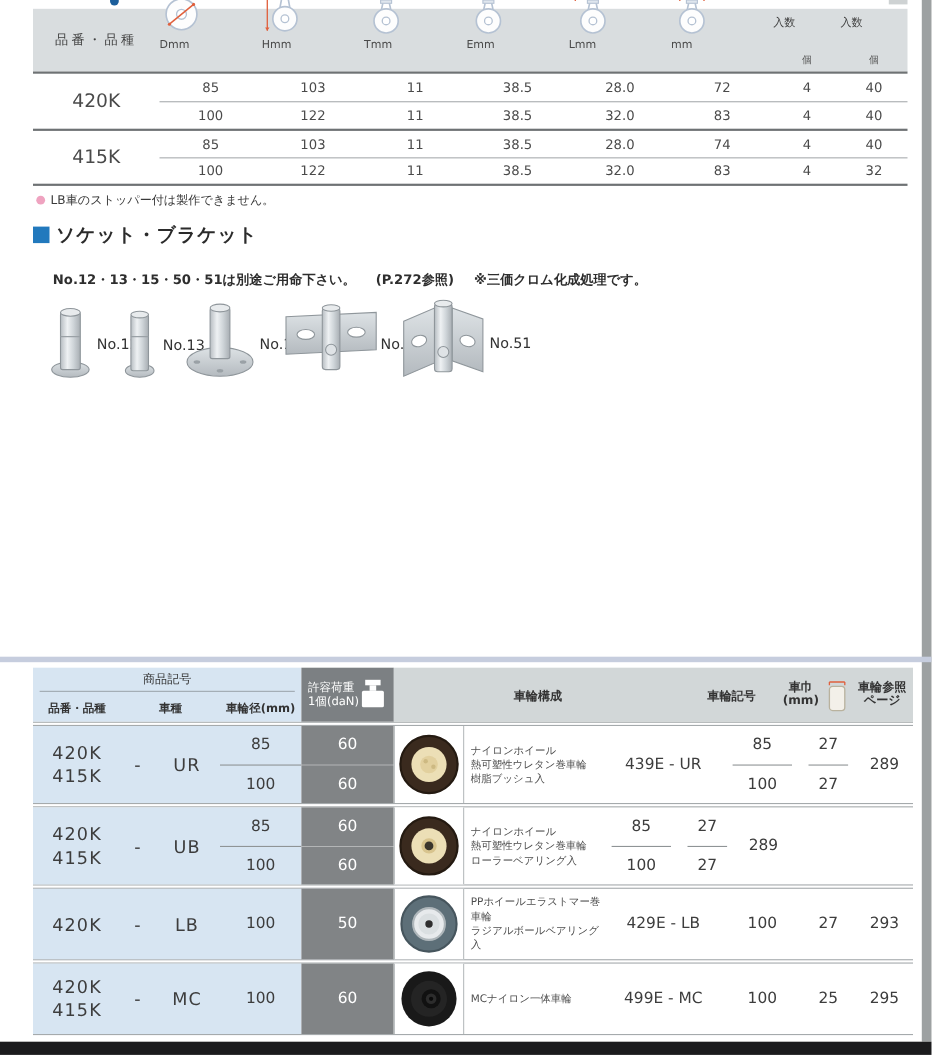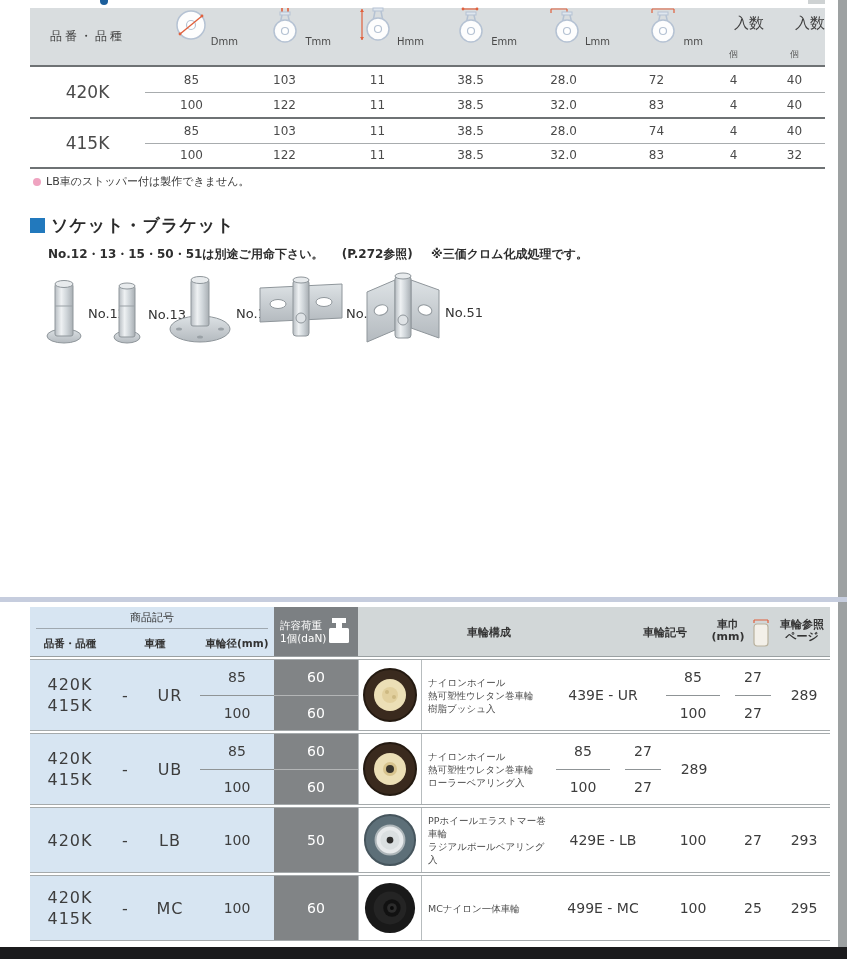--- a/index.html
+++ b/index.html
@@ -11,43 +11,43 @@
   
   .page-edge-strip { left:838px; top:0; width:9px; height:947px; background:#9da1a2; }
   .bottom-band { left:0; top:947px; width:847px; height:12px; background:#1b1b1d; }
   .frag-dot { left:100px; top:-3px; width:8px; height:8px; border-radius:50%; background:#1b5e9b; }
   .frag-rect { left:808px; top:0; width:17px; height:4px; background:#ced2d3; }
 
   
   .spec-table { left:30px; top:8px; width:795px; }
   .spec-header { display:flex; height:57px; background:#d9dddf; align-items:stretch; }
   .sh-product { width:115px; display:flex; align-items:center; justify-content:center; font-size:12px; letter-spacing:3px; color:#3f3f3f; }
-  .sh-dim { width:93px; display:flex; flex-direction:row; align-items:flex-end; justify-content:flex-end; padding-bottom:18px; }
+  .sh-dim { width:93px; display:flex; flex-direction:column; align-items:flex-start; justify-content:flex-end; padding-bottom:18px; }
   .sh-dim .dimlabel { font-size:10px; color:#4a4a4a; margin-top:1px; }
   .sh-qty { width:61px; position:relative; }
-  .sh-qty .qty-top { position:absolute; top:6px; width:100%; text-align:right; font-size:15px; color:#3f3f3f; }
+  .sh-qty .qty-top { position:absolute; top:6px; width:100%; text-align:left; font-size:10px; color:#3f3f3f; }
   .sh-qty .qty-bottom { position:absolute; bottom:4px; width:100%; text-align:center; font-size:9px; color:#555; }
 
   .spec-body { border-top:2px solid #6e7274; border-bottom:2px solid #6e7274; }
   .spec-group { position:relative; height:50px; display:flex; }
   .spec-group + .spec-group { border-top:2px solid #6e7274; }
   .sg-product { width:115px; display:flex; align-items:center; justify-content:center; font-size:17px; color:#4a4a4a; }
   .sg-rows { width:680px; display:flex; flex-direction:column; }
   .sg-row { height:25px; display:flex; }
   .sg-row + .sg-row { border-top:1px solid #a8acae; }
   .sg-cell { width:93px; display:flex; align-items:center; justify-content:center; font-size:12px; color:#4a4a4a; }
   .sg-cell.qty { width:61px; }
 
   
   .notes { left:33px; top:174px; }
   .note-line { display:flex; align-items:center; font-size:11px; color:#3a3a3a; margin-bottom:4px; }
   .note-bullet { width:8px; height:8px; border-radius:50%; background:#efa3c0; margin-right:5px; flex:0 0 auto; }
 
   
-  .socket-head { left:30px; top:214px; display:flex; align-items:center; }
+  .socket-head { left:30px; top:202px; display:flex; align-items:center; }
   .blue-square { width:15px; height:15px; background:#2279bd; margin-right:6px; }
   .socket-title { font-size:17px; font-weight:bold; color:#2b2b2b; letter-spacing:1px; }
   .socket-sub { left:48px; top:246px; font-size:12px; font-weight:bold; color:#2e2e2e; }
   .socket-sub span { margin-right:14px;text-align:center; }
 
   .socket-items { left:40px; top:272px; display:flex; align-items:flex-end; }
   .socket-item { display:flex; flex-direction:row; align-items:center; margin-right:0; }
   .socket-item .simg { display:flex; align-items:flex-end; justify-content:center; }
   .socket-label { font-size:13px; color:#333; margin-top:4px; }
 
@@ -112,43 +112,43 @@
           <circle cx="9" cy="27" r="1.4" fill="#e0603d"></circle>
             <circle cx="31" cy="9" r="1.4" fill="#e0603d"></circle>
         </svg>
       </span>
       <span class="dimlabel">Dmm</span>
     </div>
 
     <div class="sh-dim">
       <span>
         <svg width="40" height="36" viewBox="0 0 40 36">
+          <rect x="16" y="1" width="10" height="3" fill="#dfe6ee" stroke="#b5c2d3" stroke-width="1"></rect>
+          <path d="M18 4 L15 20 M24 4 L27 20" stroke="#b5c2d3" stroke-width="1.5" fill="none"></path>
+          <circle cx="21" cy="22" r="11" fill="#fdfdfd" stroke="#b5c2d3" stroke-width="1.5"></circle>
+          <circle cx="21" cy="22" r="3.5" fill="#fff" stroke="#b5c2d3" stroke-width="1.2"></circle>
+          <line x1="5" y1="2" x2="5" y2="33" stroke="#e0603d" stroke-width="1.2"></line>
+          <path d="M5 2 l-2 3 h4 z M5 33 l-2 -3 h4 z" fill="#e0603d"></path>
+        </svg>
+      </span>
+      <span class="dimlabel">Hmm</span>
+    </div>
+
+    <div class="sh-dim">
+      <span>
+        <svg width="40" height="36" viewBox="0 0 40 36">
           <line x1="17" y1="1" x2="17" y2="5" stroke="#e0603d" stroke-width="1.6"></line>
           <line x1="23" y1="1" x2="23" y2="5" stroke="#e0603d" stroke-width="1.6"></line>
           <rect x="15" y="5" width="10" height="3" fill="#dfe6ee" stroke="#b5c2d3" stroke-width="1"></rect>
           <path d="M17 8 L14 22 M23 8 L26 22" stroke="#b5c2d3" stroke-width="1.5" fill="none"></path>
           <circle cx="20" cy="24" r="11" fill="#fdfdfd" stroke="#b5c2d3" stroke-width="1.5"></circle>
           <circle cx="20" cy="24" r="3.5" fill="#fff" stroke="#b5c2d3" stroke-width="1.2"></circle>
         </svg>
       </span>
       <span class="dimlabel">Tmm</span>
-    </div>
-
-    <div class="sh-dim">
-      <span>
-        <svg width="40" height="36" viewBox="0 0 40 36">
-          <rect x="16" y="1" width="10" height="3" fill="#dfe6ee" stroke="#b5c2d3" stroke-width="1"></rect>
-          <path d="M18 4 L15 20 M24 4 L27 20" stroke="#b5c2d3" stroke-width="1.5" fill="none"></path>
-          <circle cx="21" cy="22" r="11" fill="#fdfdfd" stroke="#b5c2d3" stroke-width="1.5"></circle>
-          <circle cx="21" cy="22" r="3.5" fill="#fff" stroke="#b5c2d3" stroke-width="1.2"></circle>
-          <line x1="5" y1="2" x2="5" y2="33" stroke="#e0603d" stroke-width="1.2"></line>
-          <path d="M5 2 l-2 3 h4 z M5 33 l-2 -3 h4 z" fill="#e0603d"></path>
-        </svg>
-      </span>
-      <span class="dimlabel">Hmm</span>
     </div>
 
     <div class="sh-dim">
       <span>
         <svg width="40" height="36" viewBox="0 0 40 36">
           <path d="M12 2 h14" stroke="#e0603d" stroke-width="1.2"></path>
           <circle cx="12" cy="2" r="1.4" fill="#e0603d"></circle>
             <circle cx="26" cy="2" r="1.4" fill="#e0603d"></circle>
           <rect x="15" y="5" width="10" height="3" fill="#dfe6ee" stroke="#b5c2d3" stroke-width="1"></rect>
           <path d="M17 8 L14 22 M23 8 L26 22" stroke="#b5c2d3" stroke-width="1.5" fill="none"></path>

